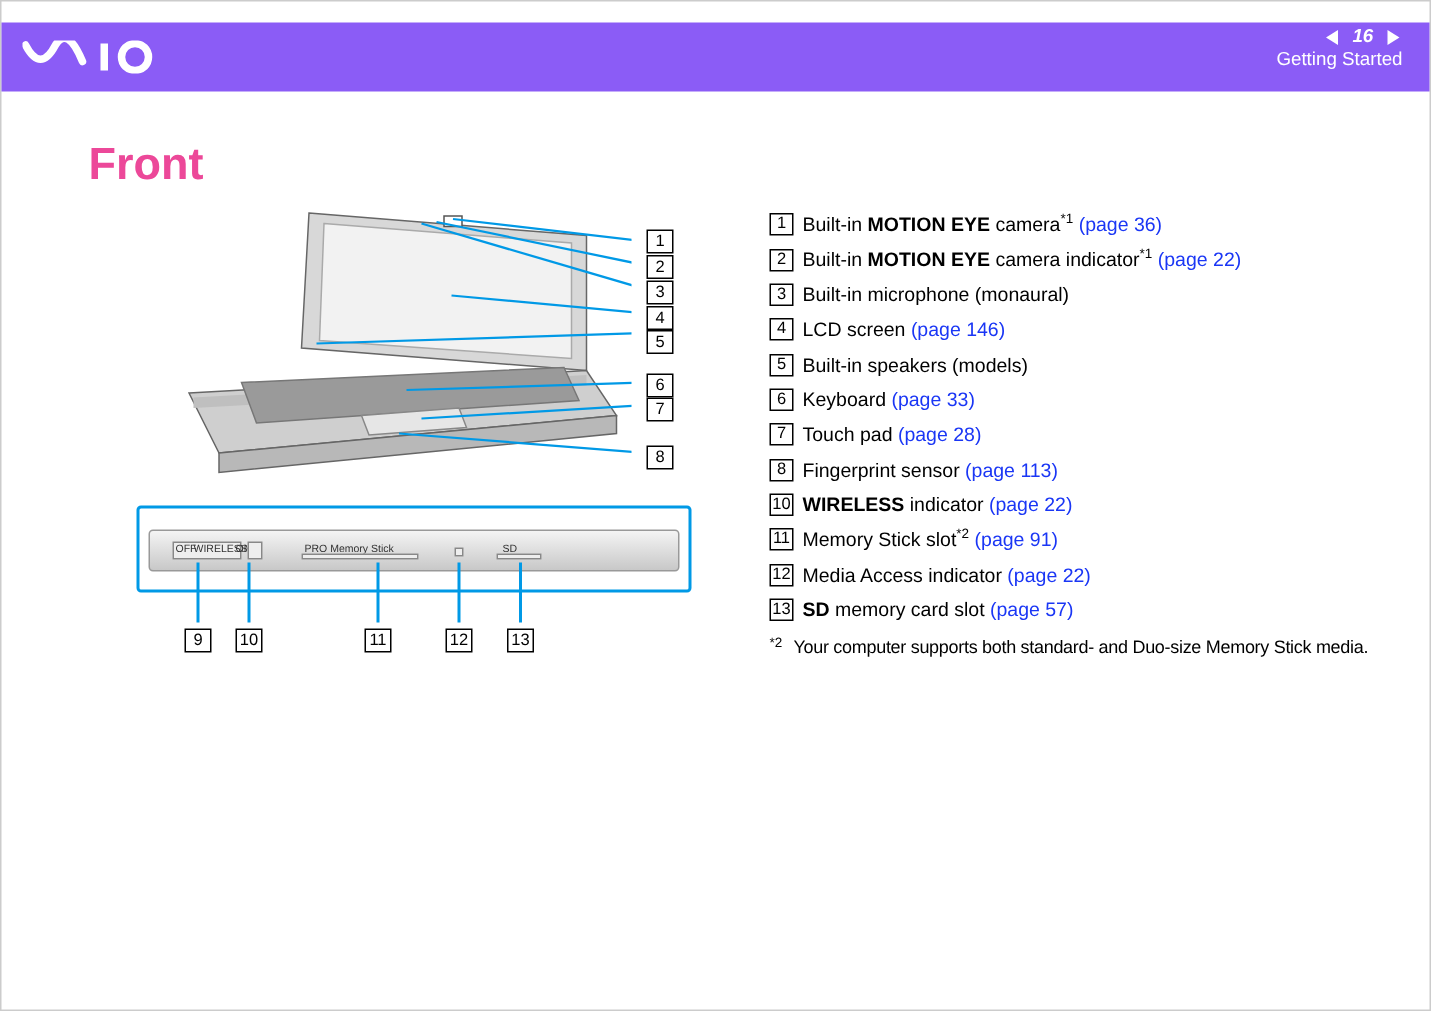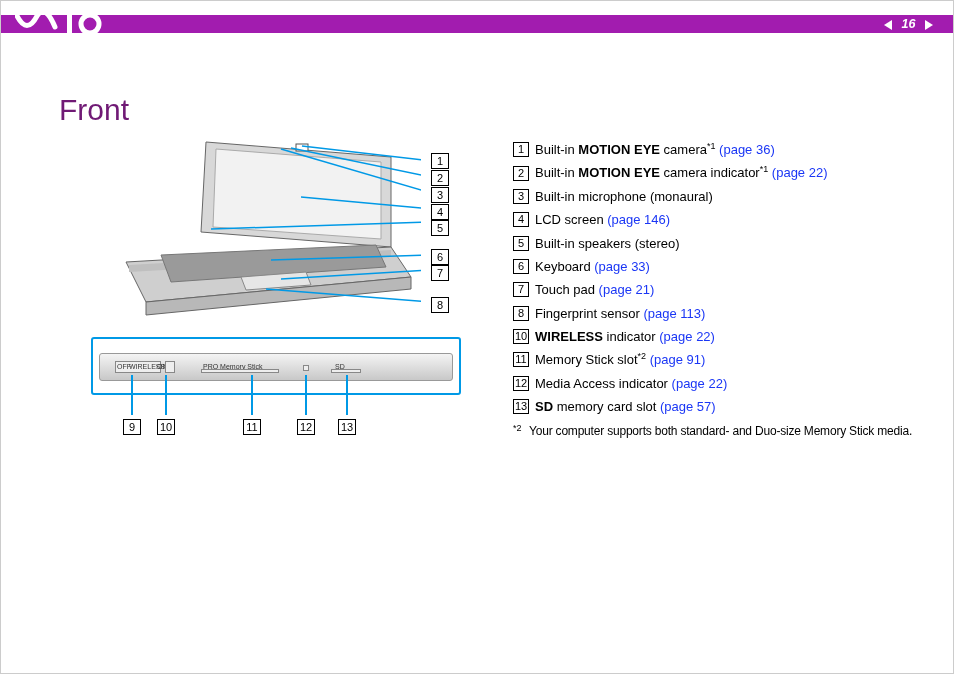--- a/index.html
+++ b/index.html
@@ -1,31 +1,31 @@
 <!DOCTYPE html>
 <html><head>
 <meta charset="utf-8">
 <style>
   * { box-sizing: border-box; margin: 0; padding: 0; }
   html, body { width: 954px; height: 674px; font-family: Arial, Helvetica, sans-serif; background: #fff; }
   .page { width: 954px; height: 674px; position: relative; border: 1px solid #ccc; }
 
   
-  .hdr { position: absolute; top: 14px; left: 0; right: 0; height: 18px; background: #a21caf; color: #fff; }
+  .hdr { position: absolute; top: 14px; left: 0; right: 0; height: 46px; background: #8b5cf6; color: #fff; }
   .logo { position: absolute; left: 14px; top: 50%; transform: translateY(-50%); }
   .logo svg { display: block; }
   .hdr-right { position: absolute; right: 18px; top: 2px; text-align: right; font-size: 12.5px; line-height: 15px; }
   .hdr-right .pn { font-weight: bold; font-style: italic; display: inline-block; padding: 0 4px; }
   .hdr-right .arrow { display: inline-block; width: 0; height: 0; border-top: 5px solid transparent; border-bottom: 5px solid transparent; vertical-align: middle; margin: 0 2px; }
   .hdr-right .arrow-l { border-right: 8px solid #fff; }
   .hdr-right .arrow-r { border-left: 8px solid #fff; }
   .hdr-right .section { font-weight: normal; }
 
   
-  .title { position: absolute; left: 58px; top: 92px; font-size: 30px; color: #701a75; font-family: Arial, Helvetica, sans-serif; font-weight: 400; }
+  .title { position: absolute; left: 58px; top: 92px; font-size: 30px; color: #ec4899; font-family: Arial, Helvetica, sans-serif; font-weight: 700; }
 
   
   .legend { position: absolute; left: 512px; top: 138px; right: 36px; font-size: 13px; color: #000; line-height: 1.5; }
   .legend .row { margin-bottom: 3px; }
   .numbox { display: inline-block; width: 16px; height: 15px; border: 1px solid #000; text-align: center; font-size: 11px; line-height: 13px; margin-right: 6px; vertical-align: middle; font-family: Arial, sans-serif; }
   .row .txt { vertical-align: middle; }
   .row a { color: #1a36f5; text-decoration: none; }
   .row b { font-weight: bold; }
   .row sup { font-size: 9px; vertical-align: super; }
   .footnotes { margin-top: 6px; }
@@ -136,23 +136,23 @@
     <div class="callout" style="left:247px; top:282px;">13</div>
   </div>
 
   <div class="legend">
 
     <div id="legend-rows">
         <div class="row"><span class="numbox">1</span><span class="txt">Built-in <b>MOTION EYE</b> camera<sup>*1</sup> <a href="#">(page 36)</a></span></div>
         <div class="row"><span class="numbox">2</span><span class="txt">Built-in <b>MOTION EYE</b> camera indicator<sup>*1</sup> <a href="#">(page 22)</a></span></div>
         <div class="row"><span class="numbox">3</span><span class="txt">Built-in microphone (monaural)</span></div>
         <div class="row"><span class="numbox">4</span><span class="txt">LCD screen  <a href="#">(page 146)</a></span></div>
-        <div class="row"><span class="numbox">5</span><span class="txt">Built-in speakers (stereo)</span></div>
+        <div class="row"><span class="numbox">5</span><span class="txt">Built-in speakers (models)</span></div>
         <div class="row"><span class="numbox">6</span><span class="txt">Keyboard  <a href="#">(page 33)</a></span></div>
-        <div class="row"><span class="numbox">7</span><span class="txt">Touch pad  <a href="#">(page 21)</a></span></div>
+        <div class="row"><span class="numbox">7</span><span class="txt">Touch pad  <a href="#">(page 28)</a></span></div>
         <div class="row"><span class="numbox">8</span><span class="txt">Fingerprint sensor  <a href="#">(page 113)</a></span></div>
         <div class="row"><span class="numbox">10</span><span class="txt"><b>WIRELESS</b> indicator  <a href="#">(page 22)</a></span></div>
         <div class="row"><span class="numbox">11</span><span class="txt">Memory Stick slot<sup>*2</sup> <a href="#"> (page 91)</a></span></div>
         <div class="row"><span class="numbox">12</span><span class="txt">Media Access indicator  <a href="#">(page 22)</a></span></div>
         <div class="row"><span class="numbox">13</span><span class="txt"><b>SD</b> memory card slot  <a href="#">(page 57)</a></span></div>
       </div>
     <div class="footnotes" id="footnotes">
         <div class="fn"><span class="star">*2</span><span class="fntxt">Your computer supports both standard- and Duo-size Memory Stick media.</span></div>
       </div>
   </div>

